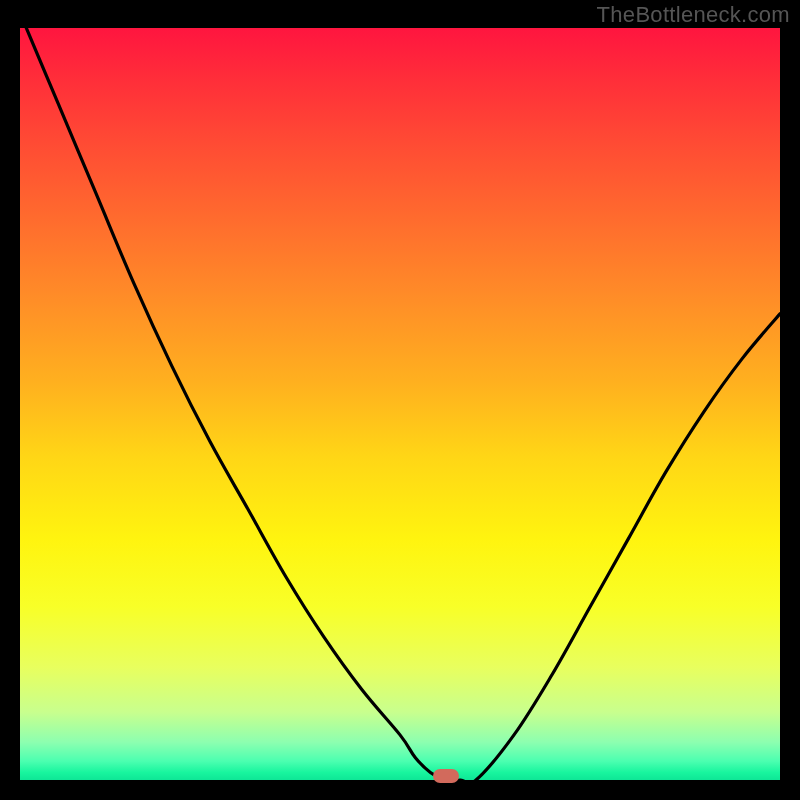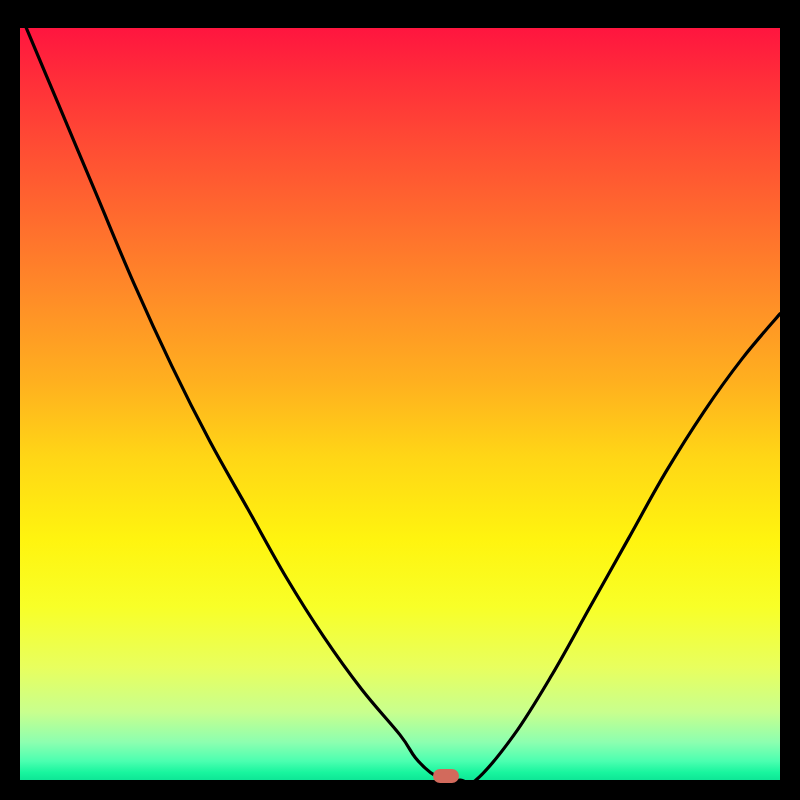--- a/index.html
+++ b/index.html
@@ -77,20 +77,21 @@
     height: 14px;
     background: #d26a5c;
     border-radius: 7px;
   }
 </style>
 </head>
 <body>
 
 <div class="frame">
 
+  <div class="watermark">TheBottleneck.com</div>
 
   <div class="plot-area-outer">
     <div class="plot-area"></div>
 
     <svg class="curve" viewBox="0 0 760 752" preserveAspectRatio="none">
       <path id="curve-path" fill="none" stroke="#000" stroke-width="3.2" stroke-linejoin="round" stroke-linecap="round" d="M 0.00 -15.04 C 6.84 1.20, 24.32 42.71, 38.00 75.20 C 51.68 107.69, 62.32 132.95, 76.00 165.44 C 89.68 197.93, 100.32 224.55, 114.00 255.68 C 127.68 286.81, 138.32 309.97, 152.00 338.40 C 165.68 366.83, 176.32 387.88, 190.00 413.60 C 203.68 439.32, 214.32 456.92, 228.00 481.28 C 241.68 505.64, 252.32 525.95, 266.00 548.96 C 279.68 571.97, 290.32 588.82, 304.00 609.12 C 317.68 629.42, 328.32 644.16, 342.00 661.76 C 355.68 679.36, 370.42 694.70, 380.00 706.88 C 389.58 719.06, 389.73 722.67, 395.20 729.44 C 400.67 736.21, 404.93 740.42, 410.40 744.48 C 415.87 748.54, 420.13 750.65, 425.60 752.00 C 431.07 753.35, 435.33 752.00, 440.80 752.00 C 446.27 752.00, 446.42 760.12, 456.00 752.00 C 465.58 743.88, 480.32 725.83, 494.00 706.88 C 507.68 687.93, 518.32 669.73, 532.00 646.72 C 545.68 623.71, 556.32 603.40, 570.00 579.04 C 583.68 554.68, 594.32 535.72, 608.00 511.36 C 621.68 487.00, 632.32 466.69, 646.00 443.68 C 659.68 420.67, 670.32 403.82, 684.00 383.52 C 697.68 363.22, 708.32 348.48, 722.00 330.88 C 735.68 313.28, 753.16 293.88, 760.00 285.76"></path>
     </svg>
 
     <div class="marker" id="min-marker" style="left: 412.6px; top: 741px;"></div>
   </div>

